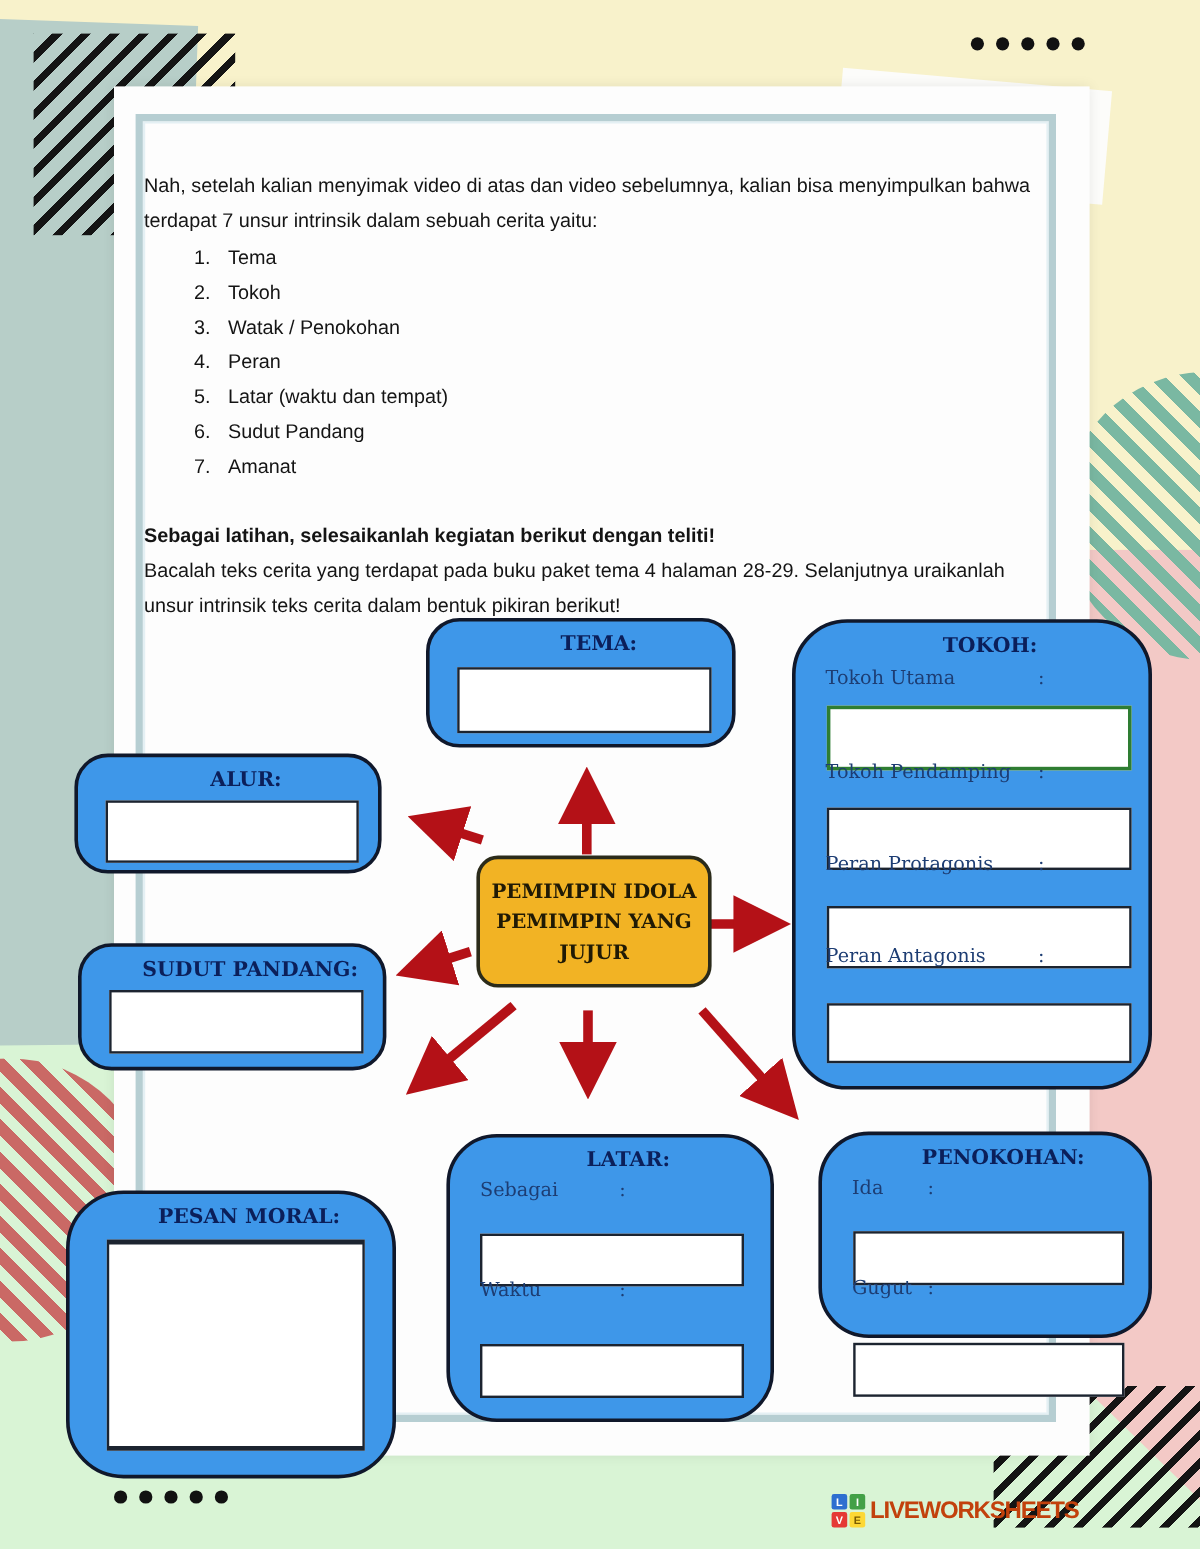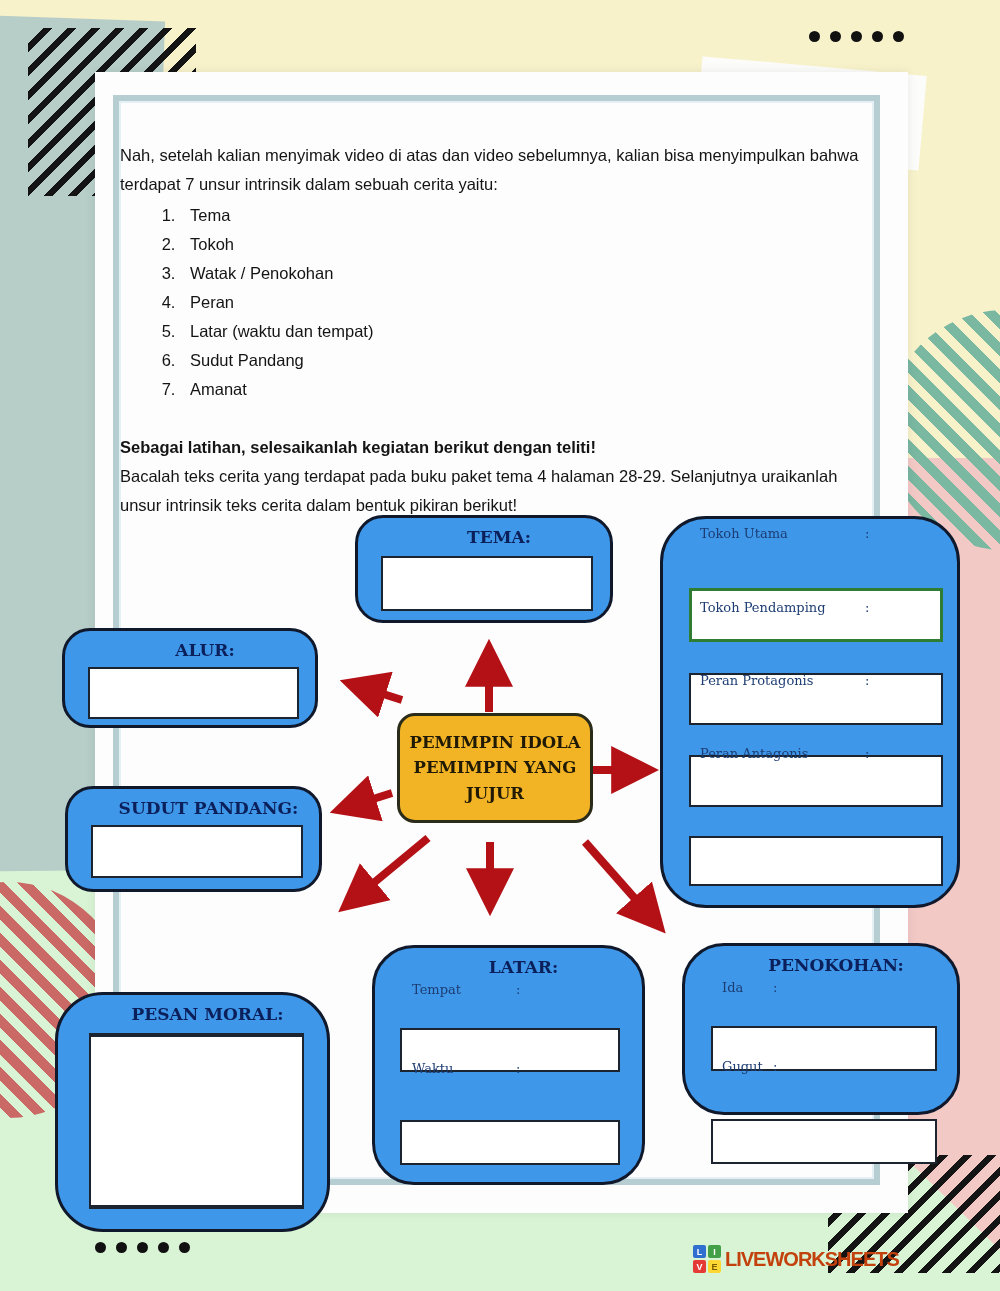--- a/index.html
+++ b/index.html
@@ -40,22 +40,22 @@
   .content { position:absolute; left:120px; top:112px; width:756px; z-index:5;
     color:#141414; font-size:16.5px; line-height:1.76;margin-top:29px; }
   .content ol { margin:2px 0 0 0; padding-left:60px; }
   .content ol li { padding-left:10px; }
   .exercise-bold { margin-top:29px; font-weight:bold; }
   
   .map-box { position:absolute; z-index:6; background:#3e97e9;
     border:3px solid #10182b; color:#0b1f5a; }
   .box-title { text-align:center; font-family:"DejaVu Serif", serif; font-weight:bold;
     font-size:17px; color:#0b1f5a; padding-top:9px;margin-left:30px; }
-  .field-label { position:relative; font-family:"DejaVu Serif", serif; font-size:13px;
-    color:#1d3d73; padding-left:37px; }
+  .field-label { position:relative; font-family:"DejaVu Serif", serif; font-size:16px;
+    color:#1d3d73; padding-left:25px; }
   .field-label .colon { position:absolute; top:0; }
   .w-input { position:absolute; background:#fff; border:2px solid #1c2430;
     font-size:15px; font-family:"Liberation Sans", sans-serif; padding:2px 6px; }
   .input-green { border:3px solid #2e7d32; }
   #tema-box { left:355px; top:515px; width:258px; height:108px; border-radius:28px; }
   #tema-input { left:23px; top:38px; width:212px; height:55px; }
   #alur-box { left:62px; top:628px; width:256px; height:100px; border-radius:28px; }
   #alur-input { left:23px; top:36px; width:211px; height:52px; }
   #sudut-box { left:65px; top:786px; width:257px; height:106px; border-radius:28px; }
   #sudut-input { left:23px; top:36px; width:212px; height:53px; }
@@ -179,20 +179,21 @@
     <div class="box-title">ALUR:</div>
     <input class="w-input" id="alur-input" value="" style="">
   </div>
 
   <div class="map-box" id="sudut-box">
     <div class="box-title">SUDUT PANDANG:</div>
     <input class="w-input" id="sudut-input" value="" style="">
   </div>
 
   <div class="map-box" id="tokoh-box">
+    <div class="box-title">TOKOH:</div>
     <div class="field-label lbl-1">
       <span>Tokoh Utama</span>
       <span class="colon">:</span>
     </div>
     <input class="w-input input-green" id="tokoh-input-0" value="" style="">
     <div class="field-label lbl-2">
       <span>Tokoh Pendamping</span>
       <span class="colon">:</span>
     </div>
     <input class="w-input" id="tokoh-input-1" value="" style="">
@@ -209,21 +210,21 @@
   </div>
 
   <div class="map-box" id="pesan-box">
     <div class="box-title">PESAN MORAL:</div>
     <textarea class="w-input" id="pesan-textarea" style=""></textarea>
   </div>
 
   <div class="map-box" id="latar-box">
     <div class="box-title">LATAR:</div>
     <div class="field-label lbl-1">
-      <span>Tempat</span>
+      <span>Sebagai</span>
       <span class="colon">:</span>
     </div>
     <input class="w-input" id="latar-input-0" value="" style="">
     <div class="field-label lbl-2">
       <span>Waktu</span>
       <span class="colon">:</span>
     </div>
     <input class="w-input" id="latar-input-1" value="" style="">
   </div>
 

